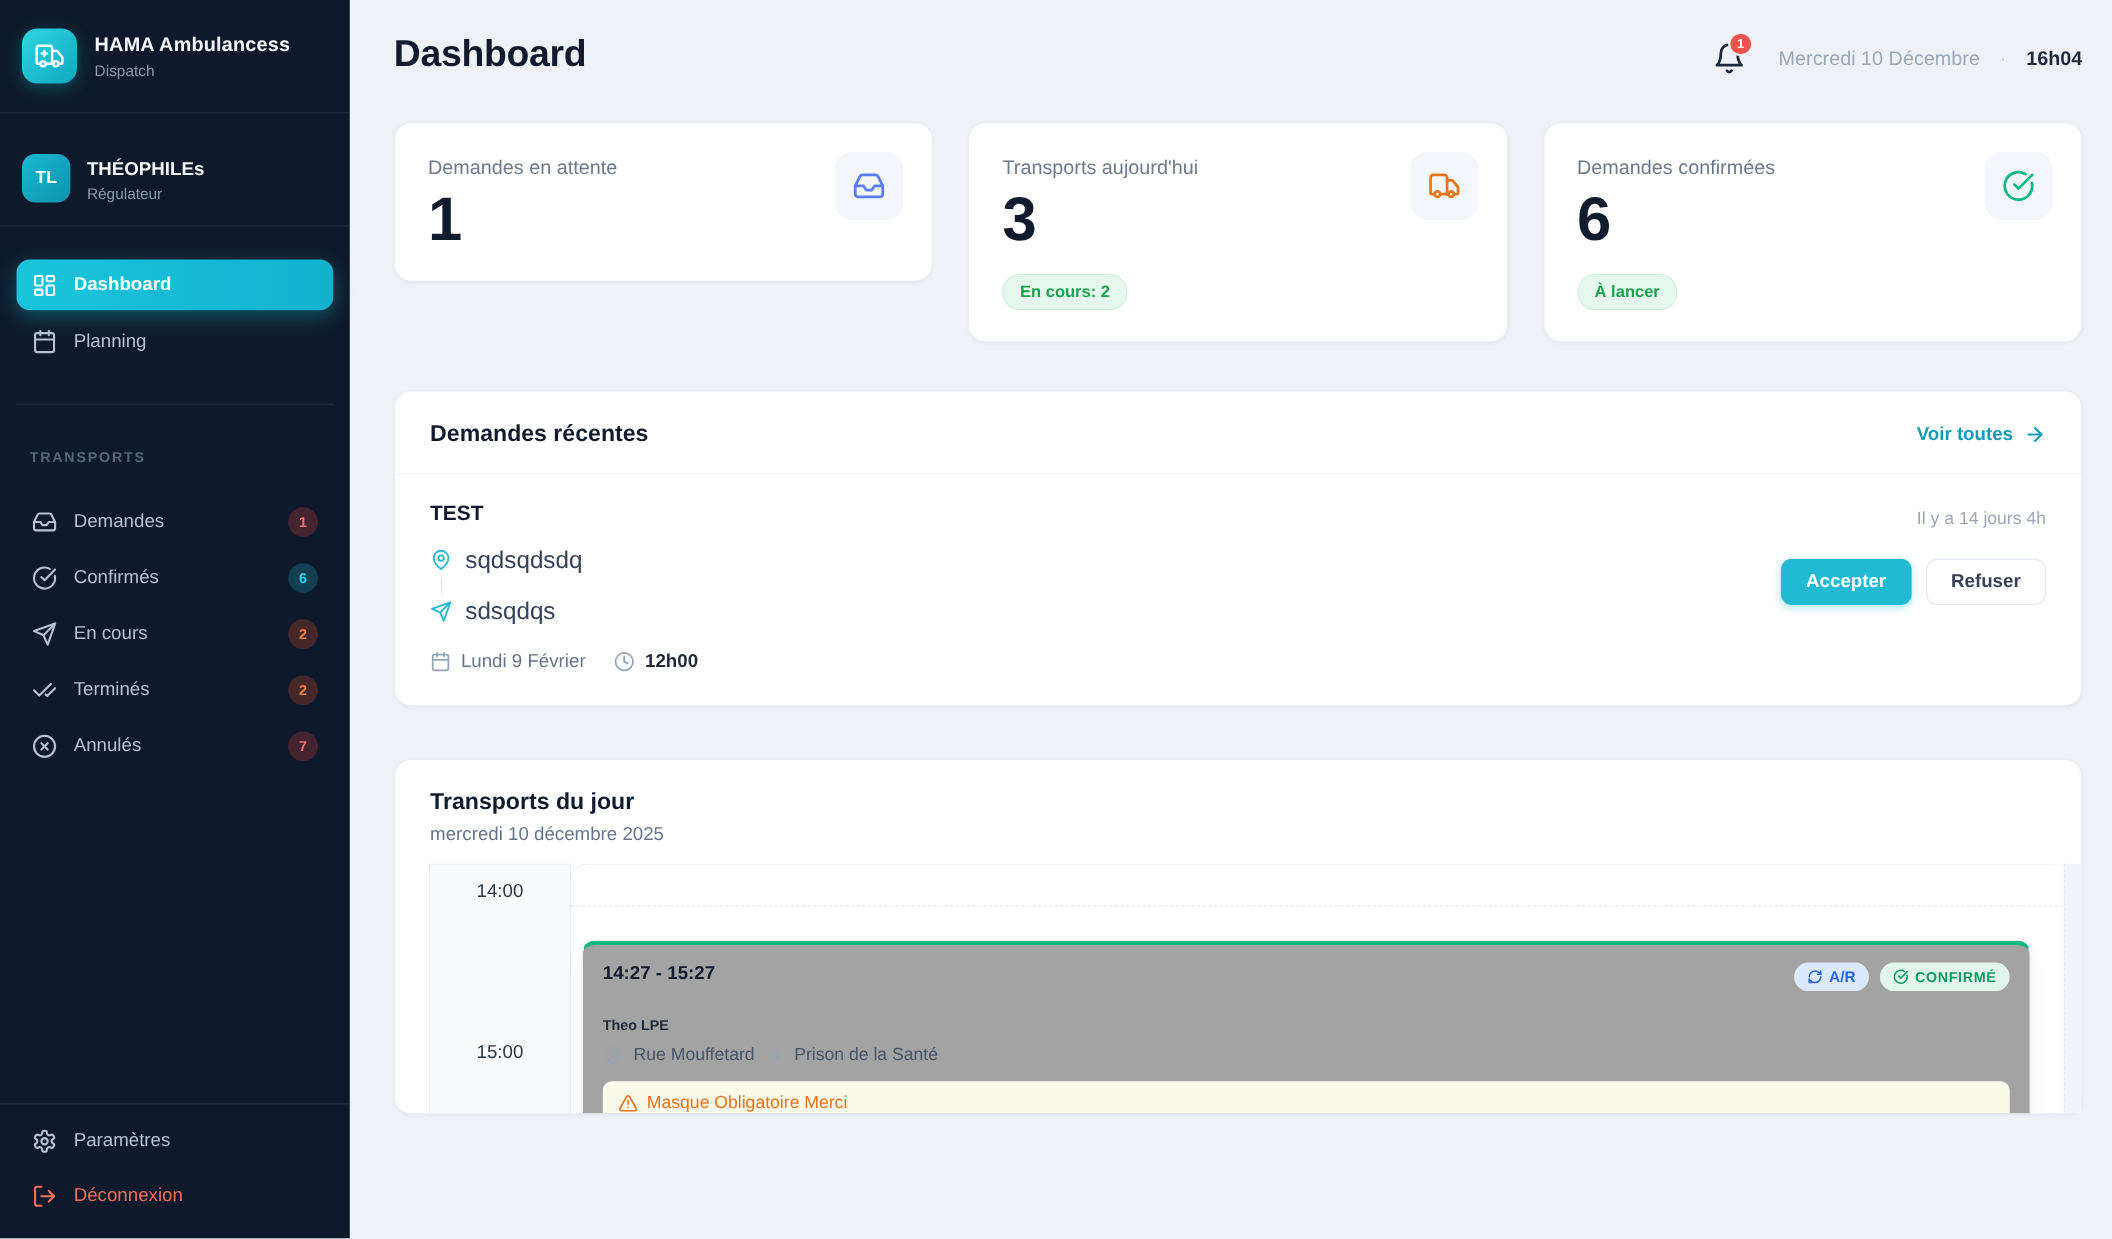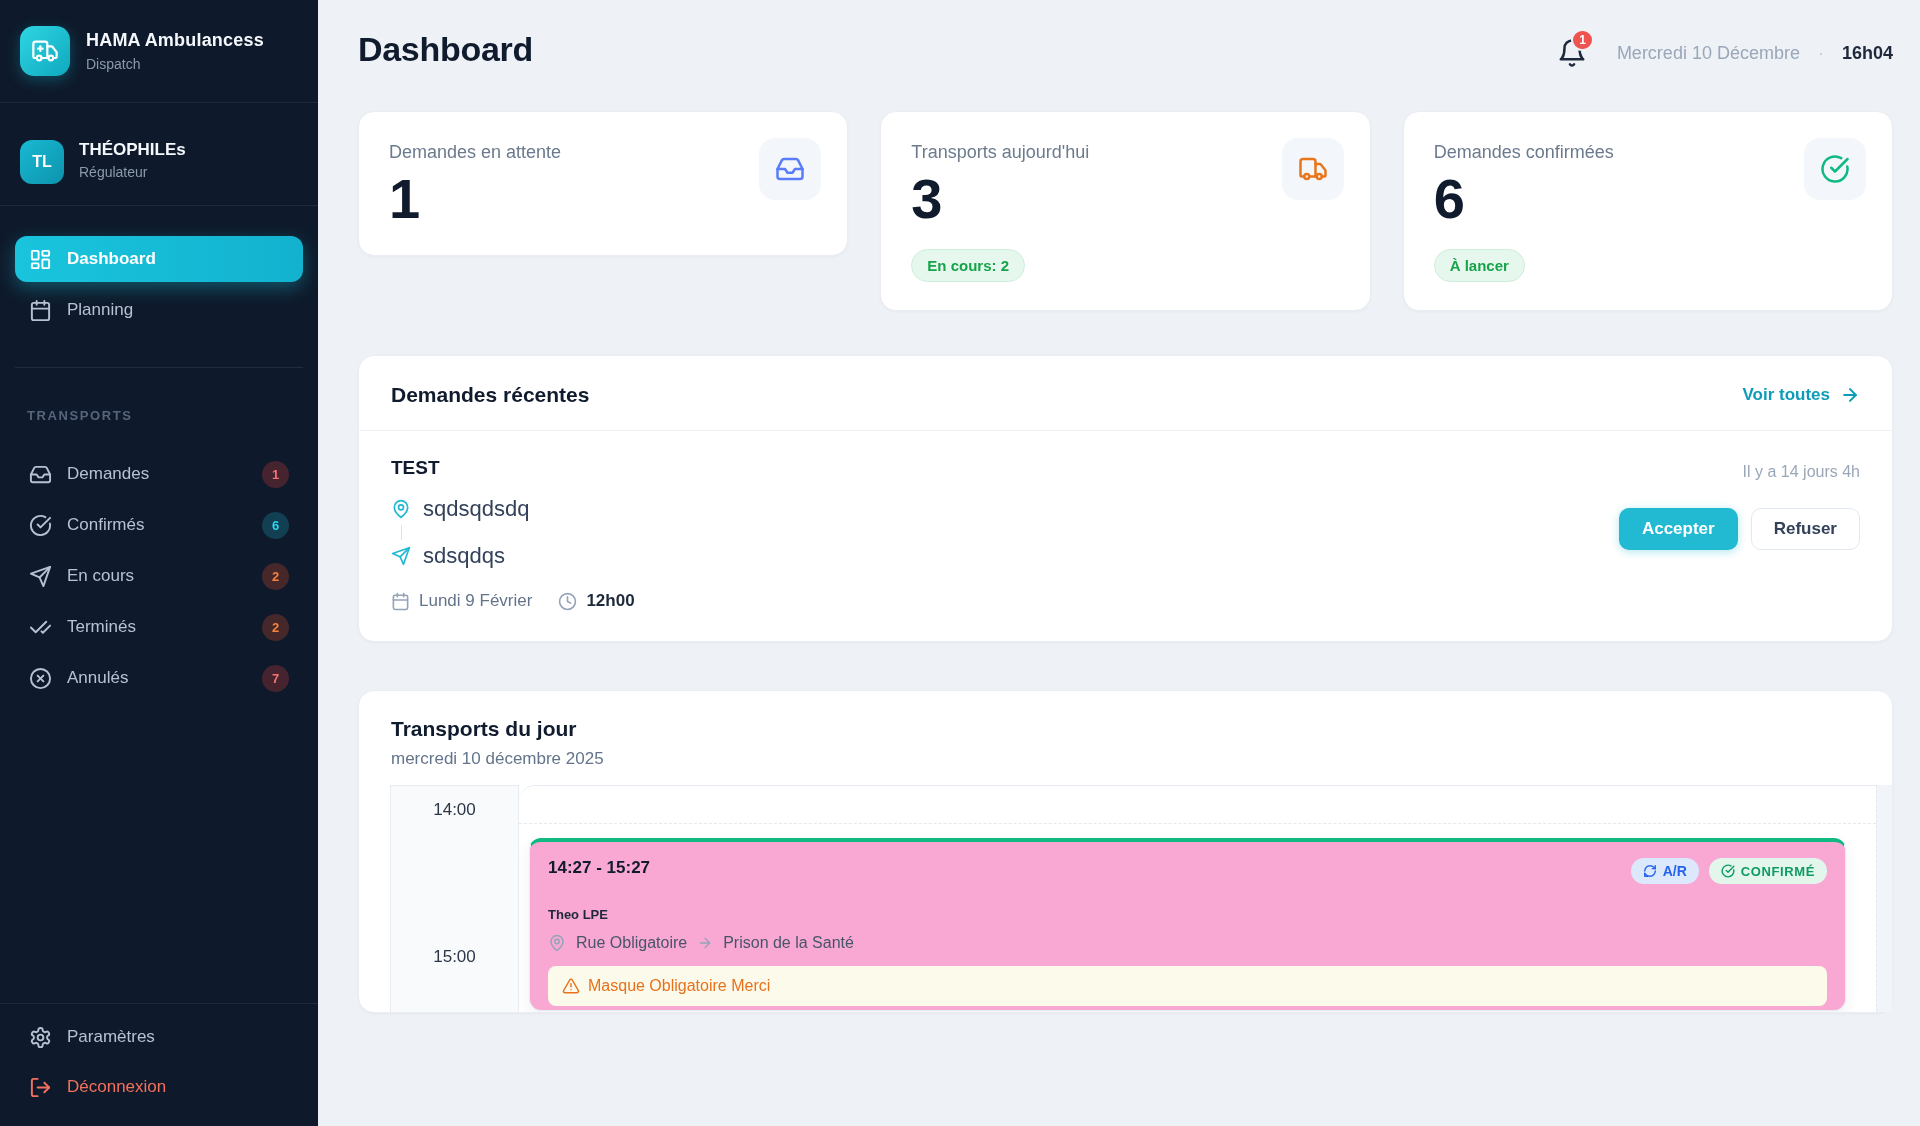--- a/index.html
+++ b/index.html
@@ -10,21 +10,21 @@
   
   .sidebar { width:318px; min-width:318px; height:100%; background:#0e1a2b;
     display:flex; flex-direction:column; color:#cbd5e1;gap:16px; }
   .side-brand { display:flex; align-items:center; gap:16px; padding:26px 22px 26px 20px;
     border-bottom:1px solid rgba(148,163,184,0.12); }
   .brand-logo { width:50px; height:50px; border-radius:14px; flex:none;
     background:linear-gradient(135deg,#2fd6e2,#0ea8bf); display:flex; align-items:center; justify-content:center;
     color:#fff; box-shadow:0 4px 14px rgba(14,168,191,0.35); }
   .brand-name { font-size:18px; font-weight:700; color:#f4f7fb; letter-spacing:0.2px; }
   .brand-sub { font-size:14px; color:#8b99ad; margin-top:5px; }
-  .side-user { display:flex; align-items:flex-start; gap:15px; padding:21px 22px 21px 20px;
+  .side-user { display:flex; align-items:flex-end; gap:15px; padding:21px 22px 21px 20px;
     border-bottom:1px solid rgba(148,163,184,0.12); }
   .avatar { width:44px; height:44px; border-radius:12px; flex:none;
     background:linear-gradient(135deg,#19b9d2,#0d93ad); color:#fff; font-weight:700; font-size:16px;
     display:flex; align-items:center; justify-content:center; }
   .user-name { font-size:17px; font-weight:700; color:#f4f7fb; }
   .user-role { font-size:14px; color:#8b99ad; margin-top:4px; }
 
   .side-nav { padding:14px 15px 0 15px; display:flex; flex-direction:column; gap:5px; }
   .nav-item { display:flex; align-items:center; gap:15px; height:46px; padding:0 14px;
     border-radius:12px; font-size:17px; font-weight:500; color:#b6c2d2; cursor:pointer; }
@@ -105,22 +105,22 @@
   .tl-sub { font-size:17px; color:#64748b; margin-top:8px; }
   .timeline { display:flex; height:227px; overflow:hidden; margin:0 0 0 31px; }
   .tl-gutter { width:129px; min-width:129px; background:#f8fafc;
     border:1px solid #e7ecf2; border-bottom:none; }
   .tl-time { text-align:center; font-size:17px; font-weight:500; color:#2b3648; }
   .tl-grid { position:relative; flex:1; background:#fff; border-top:1px solid #e7ecf2;
     border-top-left-radius:16px; border-top-right-radius:0; }
   .tl-dash { position:absolute; left:0; right:0; border-top:1px dashed #e4e9f0; }
   .tl-scrollgutter { width:16px; min-width:16px; background:#f1f5f9; border-left:1px dashed #e4e9f0; }
 
-  .event-card { position:absolute; left:10px; right:30px; top:52px; height:173px;
-    background:#f9a8d4; border:1px solid #e8edf3; border-top:4px solid #10b981; border-radius:12px;
+  .event-card { position:absolute; left:10px; right:30px; top:69px; height:173px;
+    background:#a3a3a3; border:1px solid #e8edf3; border-top:4px solid #10b981; border-radius:12px;
     box-shadow:0 6px 16px rgba(15,23,42,0.06); padding:16px 18px 0 18px; }
   .ev-row1 { display:flex; align-items:flex-start; justify-content:space-between; }
   .ev-time { font-size:17px; font-weight:700; color:#101b2e; }
   .ev-badges { display:flex; gap:10px; }
   .pill { display:inline-flex; align-items:center; gap:6px; border-radius:999px;
     padding:5px 12px; font-weight:700; }
   .pill .ic { width:14px; height:14px; }
   .pill-blue  { background:#dce9fd; color:#2563eb; font-size:14px; }
   .pill-green { background:#e2f6ec; color:#0d9b62; font-size:13px; letter-spacing:0.6px; }
   .ev-name { font-size:13px; font-weight:700; color:#1e293b; margin-top:23px; }
@@ -454,21 +454,21 @@
               </span>
             </div>
             <div class="ev-name">Theo LPE</div>
             <div class="ev-route">
               <span class="ic">
                 <svg viewBox="0 0 24 24" fill="none" stroke="currentColor" stroke-width="2" stroke-linecap="round" stroke-linejoin="round">
                     <path d="M20 10c0 6-8 12-8 12s-8-6-8-12a8 8 0 0 1 16 0Z"></path>
                     <circle cx="12" cy="10" r="3"></circle>
                   </svg>
               </span>
-              <span>Rue Obligatoire</span>
+              <span>Rue Mouffetard</span>
               <span class="ic arr">
                 <svg viewBox="0 0 24 24" fill="none" stroke="currentColor" stroke-width="2" stroke-linecap="round" stroke-linejoin="round">
                     <path d="M5 12h14"></path>
                     <path d="m12 5 7 7-7 7"></path>
                   </svg>
               </span>
               <span>Prison de la Santé</span>
             </div>
             <div class="ev-warning">
               <span class="ic">

